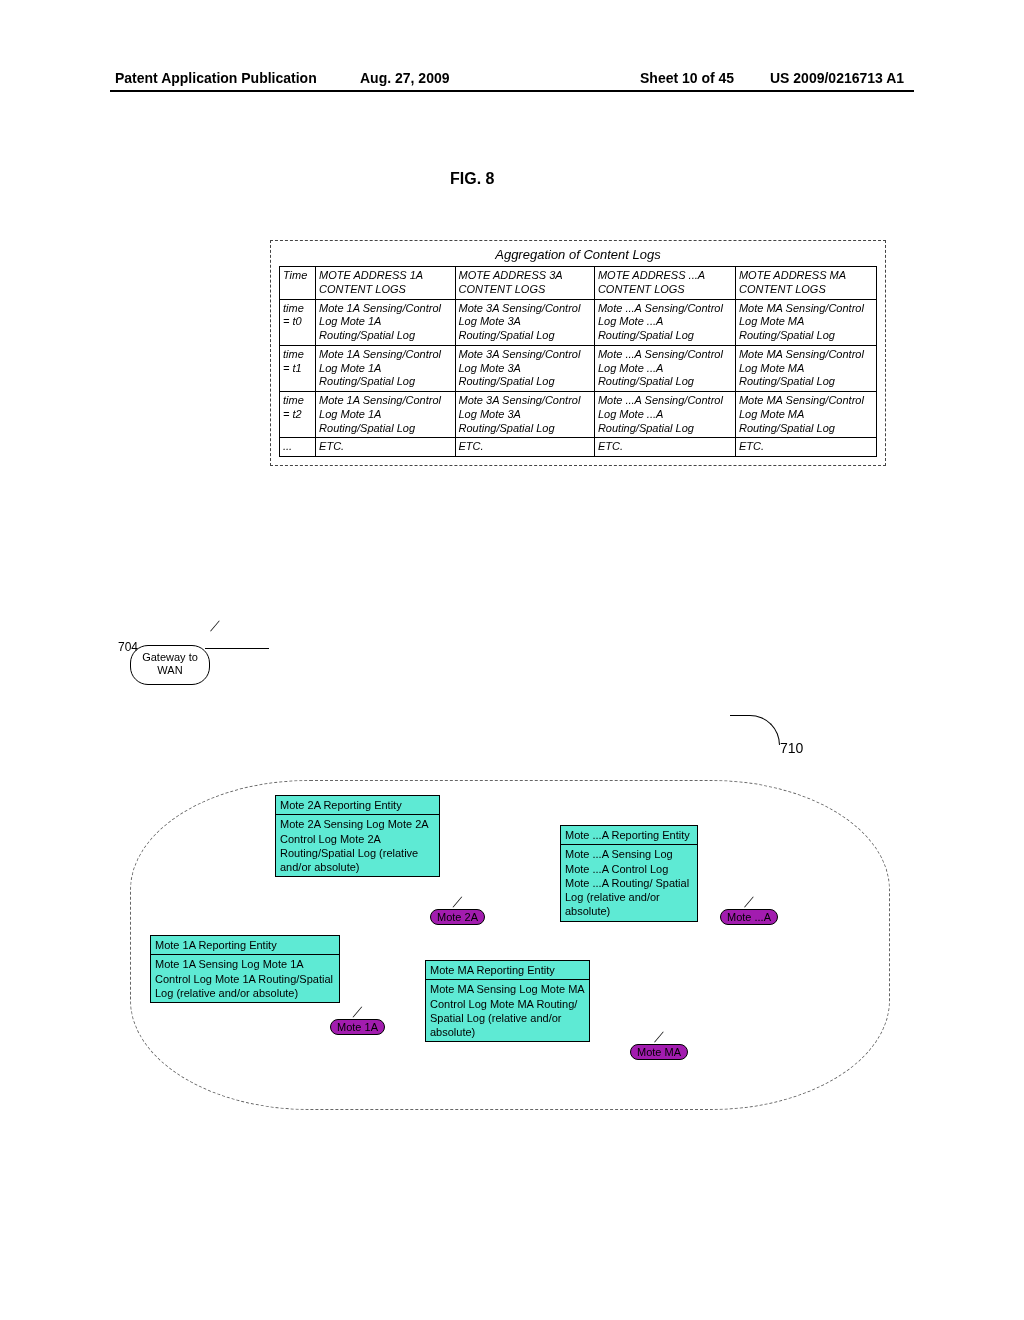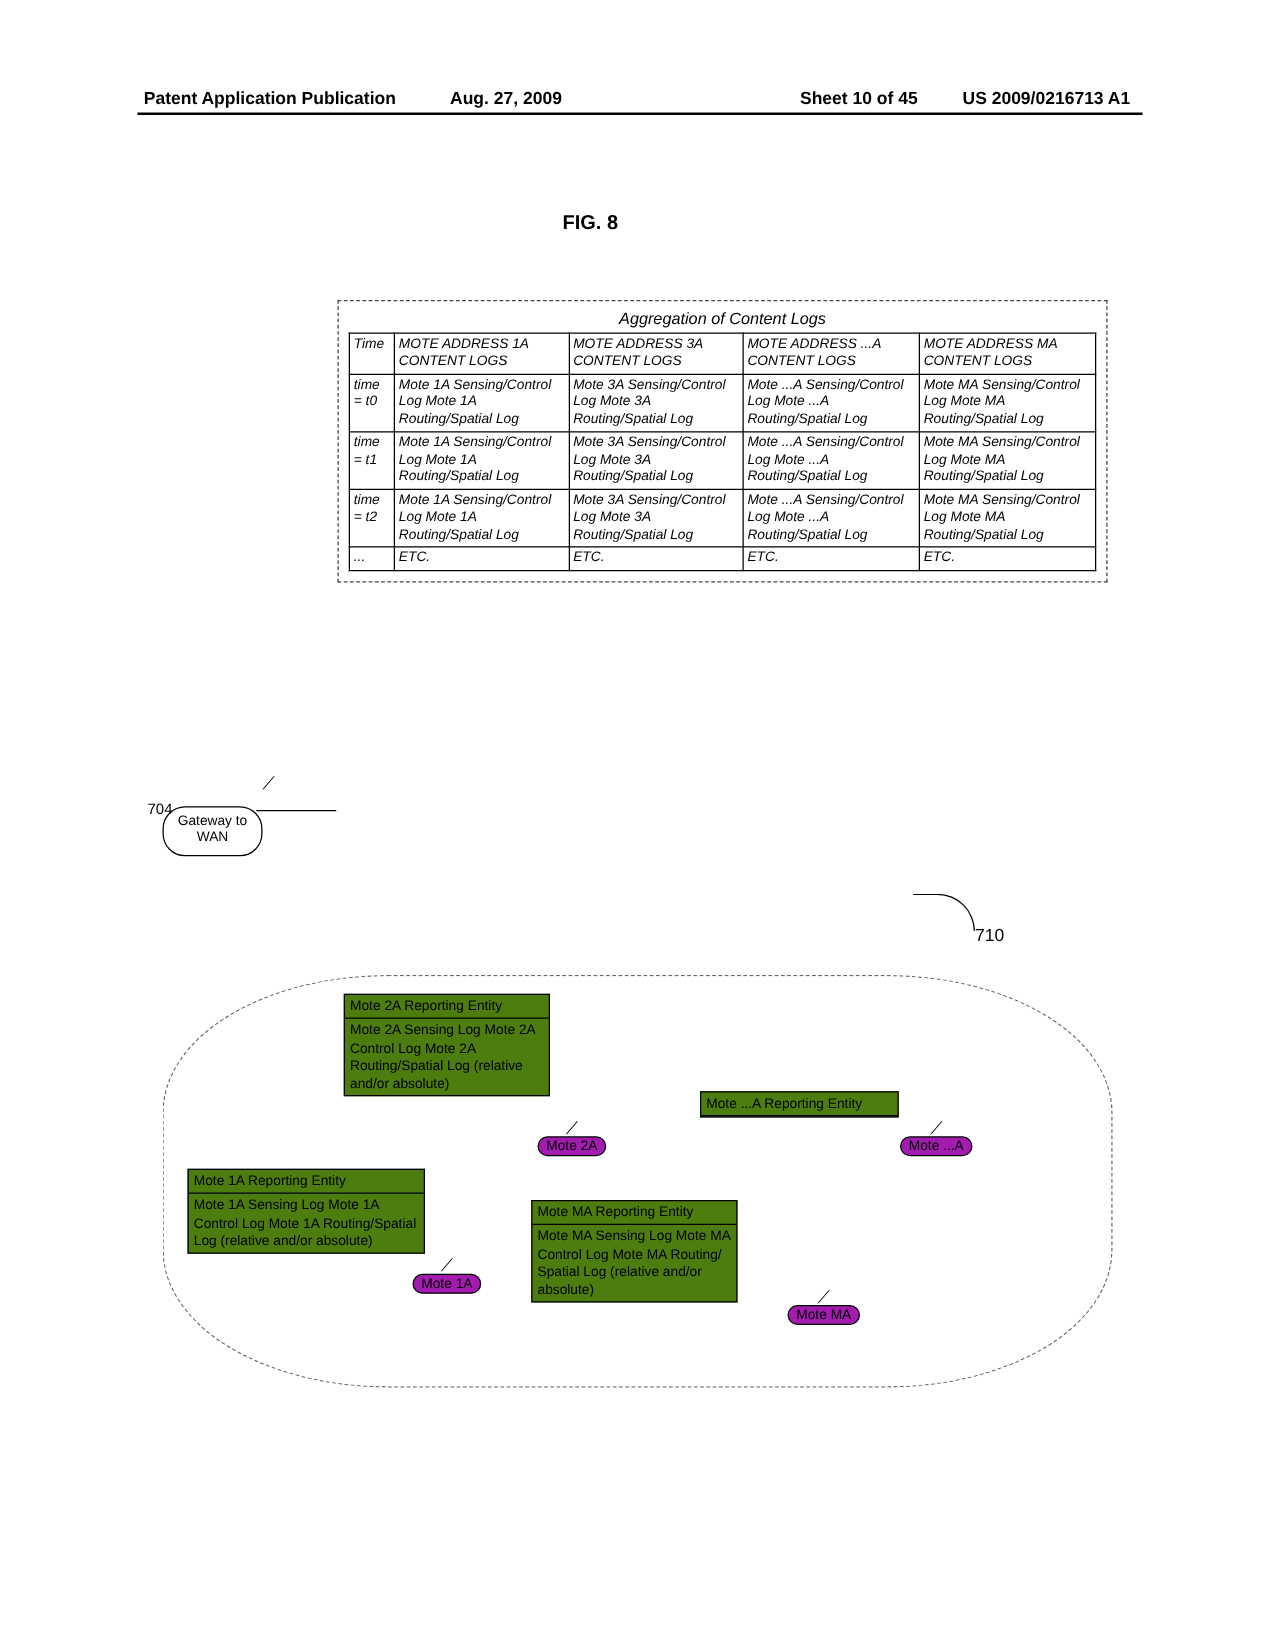--- a/index.html
+++ b/index.html
@@ -128,21 +128,21 @@
     height: 330px;
     border: 1px dashed #666;
     border-radius: 180px / 110px;
   }
 
   .mote-box {
     position: absolute;
     border: 1px solid #000;
     font-size: 11px;
     line-height: 1.3;
-    background: #4d7c0f;
+    background: #5eead4;
   }
   .mote-box .hdr {
     border-bottom: 1px solid #000;
     padding: 2px 4px;
   }
   .mote-box .body {
     padding: 2px 4px;
   }
 
   .mote-node {
@@ -157,21 +157,21 @@
   .mote-node .bubble {
     border: 1px solid #000;
     border-radius: 14px;
     padding: 1px 6px;
     display: inline-block;
     background: #a21caf;
   }
 
   
   #mbox-2a { top: 795px; left: 275px; width: 165px; }
-  #mbox-dota { top: 825px; left: 560px; width: 159px; margin-top: 48px; }
+  #mbox-dota { top: 825px; left: 560px; width: 138px; }
   #mbox-1a { top: 935px; left: 150px; width: 190px; }
   #mbox-ma { top: 960px; left: 425px; width: 165px; }
 
   #node-2a { top: 895px; left: 430px; }
   #node-dota { top: 895px; left: 720px; }
   #node-1a { top: 1005px; left: 330px; }
   #node-ma { top: 1030px; left: 630px; }
 </style>
 </head>
 <body>
@@ -257,20 +257,23 @@
 Mote 2A Control Log
 Mote 2A Routing/Spatial Log (relative and/or absolute)</div>
 </div>
 <div id="node-2a" class="mote-node">
   <div class="ant">⟋</div>
   <span class="bubble">Mote 2A</span>
 </div>
 
 <div id="mbox-dota" class="mote-box">
   <div class="hdr">Mote ...A Reporting Entity</div>
+  <div class="body">Mote ...A Sensing Log
+Mote ...A Control Log
+Mote ...A Routing/ Spatial Log (relative and/or absolute)</div>
 </div>
 <div id="node-dota" class="mote-node">
   <div class="ant">⟋</div>
   <span class="bubble">Mote ...A</span>
 </div>
 
 <div id="mbox-1a" class="mote-box">
   <div class="hdr">Mote 1A Reporting Entity</div>
   <div class="body">Mote 1A Sensing Log
 Mote 1A Control Log

